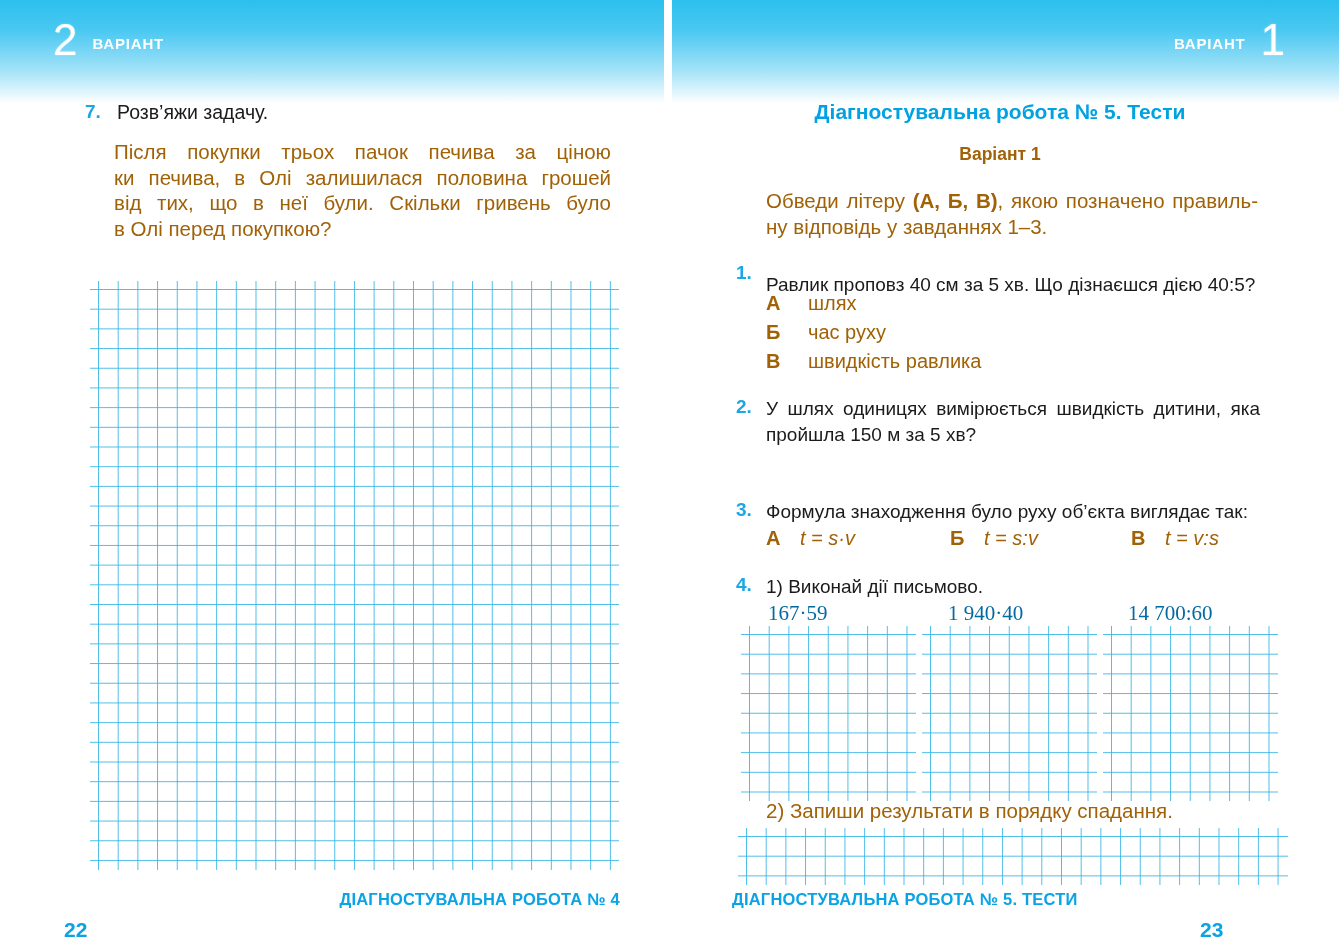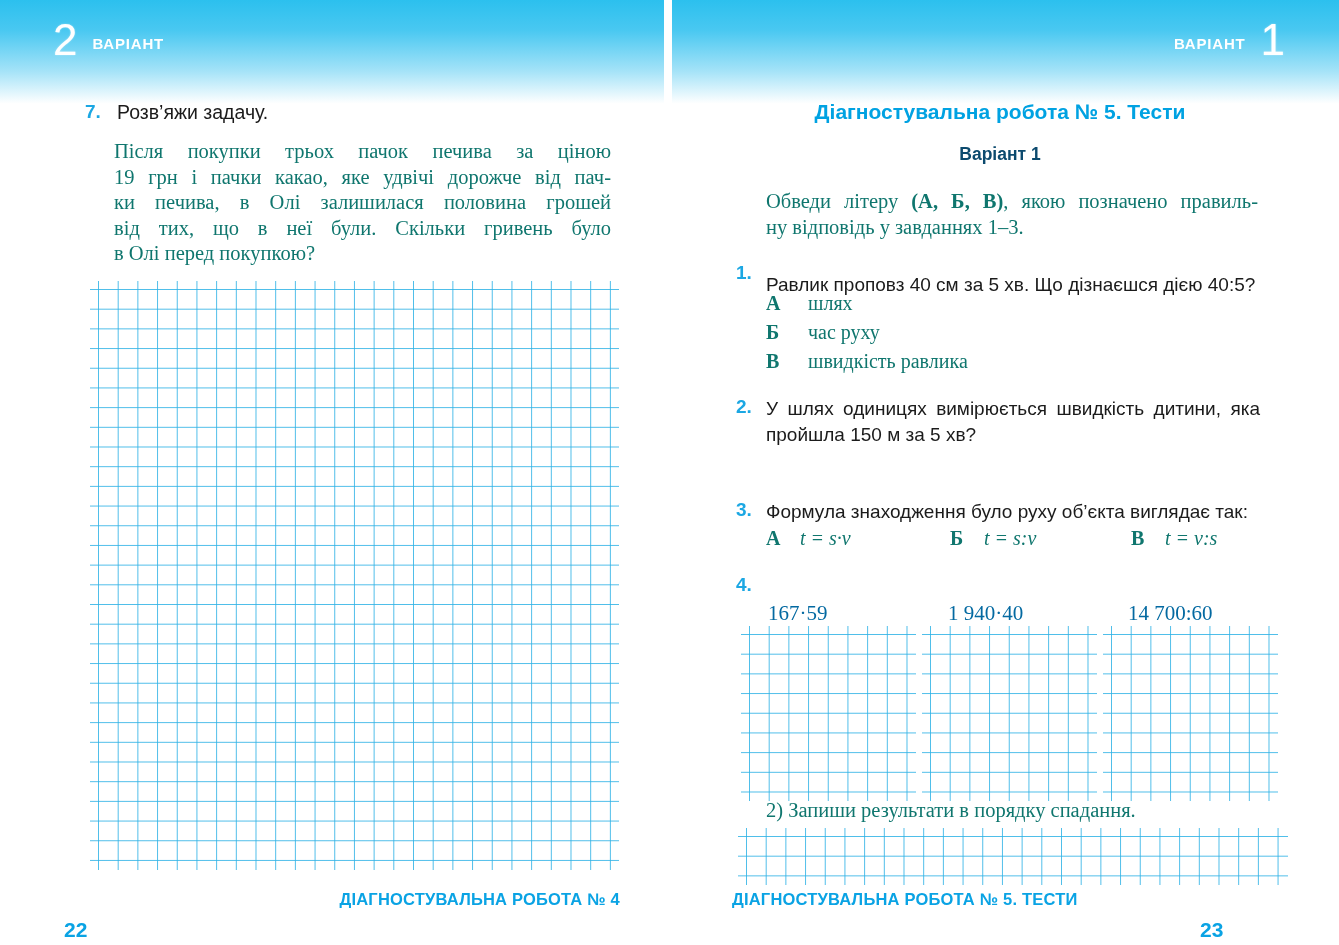--- a/index.html
+++ b/index.html
@@ -27,21 +27,21 @@
   .variant-badge .vnum {
     font-size: 44px; font-weight: 400; line-height: 1;
     text-shadow: 0 0 2px rgba(255,255,255,0.45);
   }
   .variant-badge .vlabel {
     font-size: 15px; font-weight: 700; letter-spacing: 0.8px; margin-top: 7px;
   }
   .badge-left { left: 53px; }
   .badge-right { right: 54px; }
   
-  .serif { font-family: Liberation Serif, serif; color: #0f766e; }
+  .serif { font-family: Liberation Sans, sans-serif; color: #a16207; }
   .sans  { font-family: "Liberation Sans", sans-serif; color: #1b1b1b; }
   .qnum { position: absolute; font-size: 19px; font-weight: 700; color: #1ba7e3; }
   .jl { text-align: justify; text-align-last: justify; }
   
   .task-label { position: absolute; left: 117px; top: 101px; font-size: 19.5px; }
   .problem {
     position: absolute; left: 114px; top: 139px; width: 497px;
     font-size: 20.5px; line-height: 25.5px;
   }
   .footer-text {
@@ -49,21 +49,21 @@
     letter-spacing: 0.2px;
   }
   .page-num { position: absolute; font-size: 21px; font-weight: 700; color: #0aa3e4; margin-top: 32px; }
   
   .work-title {
     position: absolute; left: 700px; top: 100px; width: 600px; text-align: center;
     font-size: 21px; font-weight: 700; color: #00a2e2;
   }
   .work-subtitle {
     position: absolute; left: 700px; top: 144px; width: 600px; text-align: center;
-    font-size: 17.5px; font-weight: 700; color: #0c4a6e;
+    font-size: 17.5px; font-weight: 700; color: #a16207;
   }
   .instruction {
     position: absolute; left: 766px; top: 188px; width: 492px;
     font-size: 20.5px; line-height: 26px;
   }
   .stem { position: absolute; left: 766px; width: 494px; font-size: 19px; line-height: 26px; }
   .opt-list { position: absolute; left: 766px; width: 494px; font-size: 20px; line-height: 29px; }
   .opt-letter { display: inline-block; width: 42px; font-weight: 700; }
   .opt-row { position: absolute; left: 766px; width: 500px; height: 26px; font-size: 20px; }
   .opt-cell { position: absolute; top: 0; white-space: nowrap; }
@@ -99,21 +99,20 @@
   <div class="variant-badge badge-right">
     <span class="vlabel">ВАРІАНТ</span>
     <span class="vnum">1</span>
   </div>
 
   <div class="qnum" style="left:85px; top:101px;">7.</div>
   <div class="task-label sans">Розв’яжи задачу.</div>
 
   <div class="problem serif">
     <div class="jl">Після покупки трьох пачок печива за ціною</div>
-    <div class="jl">19 грн і пачки какао, яке удвічі дорожче від пач-</div>
     <div class="jl">ки печива, в Олі залишилася половина грошей</div>
     <div class="jl">від тих, що в неї були. Скільки гривень було</div>
     <div>в Олі перед покупкою?</div>
   </div>
 
   <div class="grid-paper" style="left:90px; top:281px; width:529px; height:589px;">
     <div class="gp-v"></div>
     <div class="gp-h"></div>
   </div>
 
@@ -144,20 +143,21 @@
 
   <div class="qnum" style="left:736px; top:499px;">3.</div>
   <div class="stem sans" style="top:499px;">Формула знаходження було руху об’єкта виглядає так:</div>
   <div class="opt-row serif" style="top:527px;">
     <div class="opt-cell" style="left:0;"><span class="opt-letter">А</span><span class="math-expr">t = s·v</span></div>
     <div class="opt-cell" style="left:184px;"><span class="opt-letter">Б</span><span class="math-expr">t = s:v</span></div>
     <div class="opt-cell" style="left:365px;"><span class="opt-letter">В</span><span class="math-expr">t = v:s</span></div>
   </div>
 
   <div class="qnum" style="left:736px; top:574px;">4.</div>
+  <div class="stem sans" style="top:574px;">1) Виконай дії письмово.</div>
   <div class="expr" style="left:768px; top:601px;">167·59</div>
   <div class="expr" style="left:948px; top:601px;">1 940·40</div>
   <div class="expr" style="left:1128px; top:601px;">14 700:60</div>
 
   <div class="grid-paper" style="left:741px; top:626px; width:175px; height:175px;">
     <div class="gp-v"></div>
     <div class="gp-h"></div>
   </div>
   <div class="grid-paper" style="left:922px; top:626px; width:175px; height:175px;">
     <div class="gp-v"></div>

